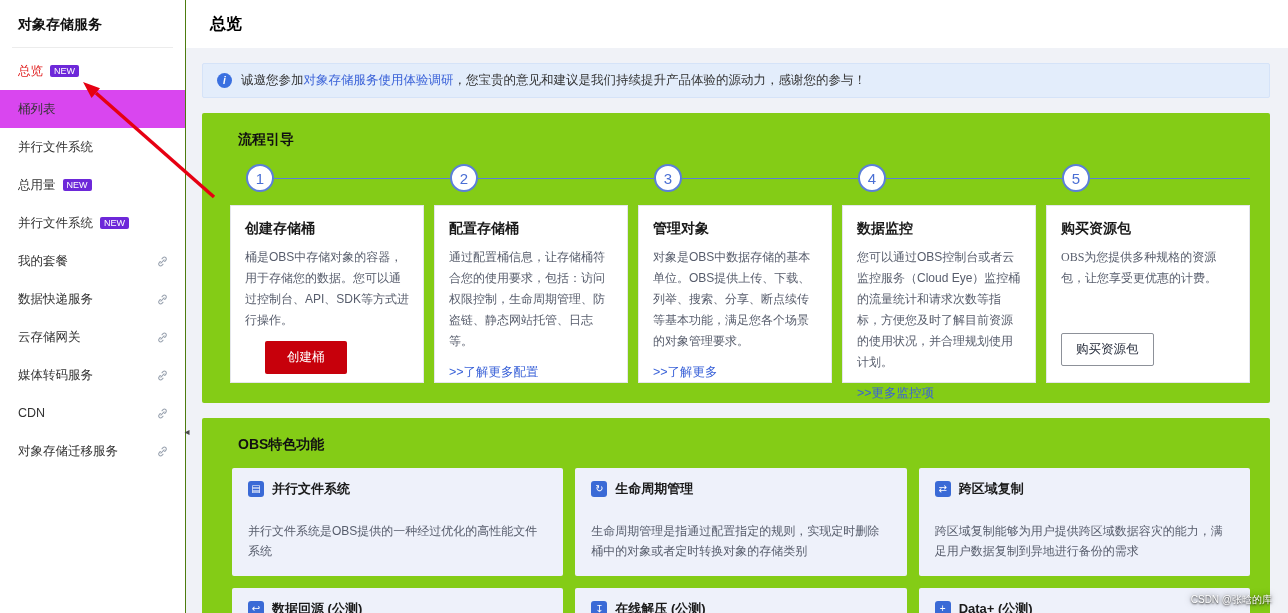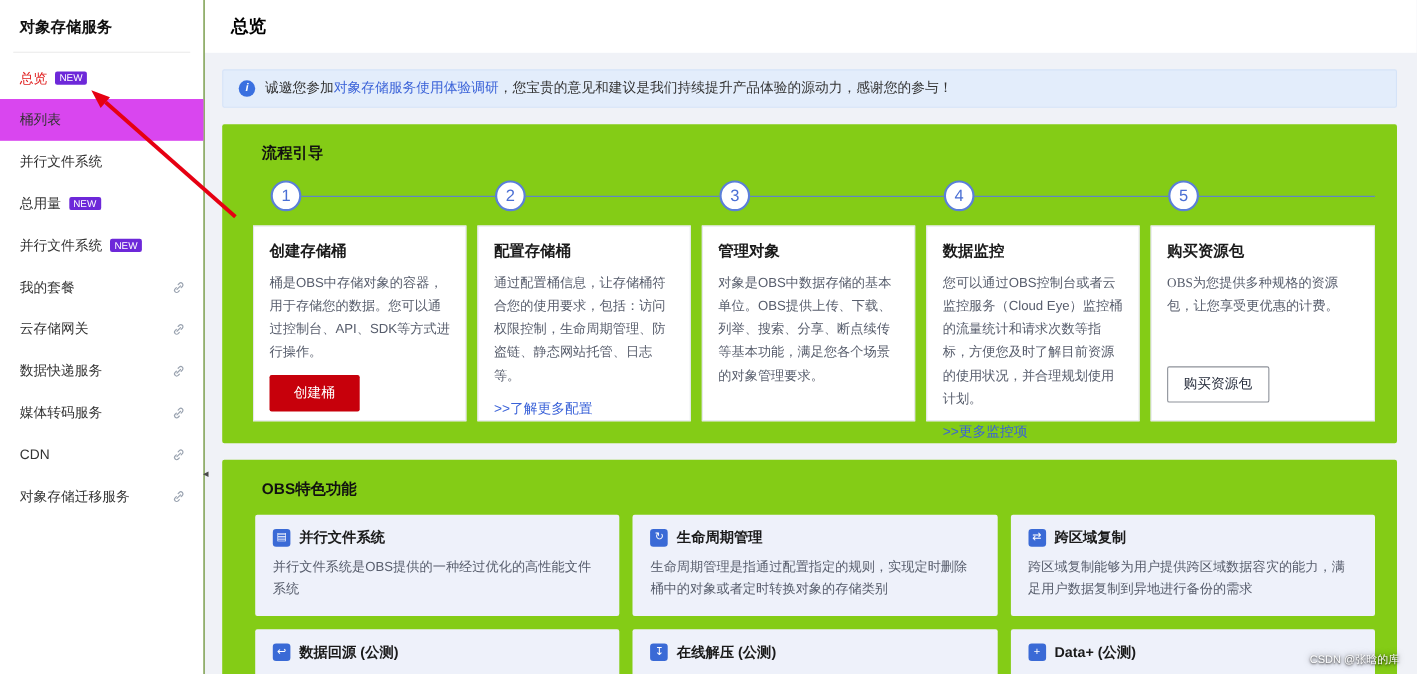--- a/index.html
+++ b/index.html
@@ -73,37 +73,38 @@
     padding: 14px 14px 16px; height: 178px; display: flex; flex-direction: column;
   }
   .step:last-child .step-box { margin-right: 0; font-family: Liberation Serif, serif; }
   .step-title { font-size: 14px; font-weight: bold; color: #1a1a1a; margin-bottom: 9px; }
   .step-desc { font-size: 12px; color: #575d6c; line-height: 1.75; flex: 1; }
   .step-action { margin-top: auto; padding-top: 10px; }
   .btn-primary {
     background: #c7000b; color: #fff; border: none; border-radius: 2px;
     font-size: 12.5px; padding: 8px 22px; cursor: pointer;
     font-family: inherit;
+    margin-left: 20px;
   }
   .btn-outline {
     background: #fff; color: #252b3a; border: 1px solid #8d9199; border-radius: 2px;
     font-size: 12.5px; padding: 7px 14px; cursor: pointer; font-family: inherit;
   }
   .step-link { color: #3a62d8; font-size: 12.5px; text-decoration: none; }
 
   
   .tiles { display: grid; grid-template-columns: repeat(3, 1fr); gap: 12px; margin-left: 2px; }
   .tile { background: #eef1fa; border-radius: 2px; padding: 12px 16px 14px; min-height: 80px; cursor: pointer; }
   .tile-head { display: flex; align-items: center; gap: 8px; }
   .tile-ic {
     width: 16px; height: 16px; border-radius: 3px; background: #3a6ad6; color: #fff;
     font-size: 10px; line-height: 16px; text-align: center; flex: none;
   }
   .tile-title { font-size: 13px; font-weight: bold; color: #1a1a1a; }
-  .tile-desc { font-size: 12px; color: #575d6c; line-height: 1.65; margin-top: 8px; }
+  .tile-desc { font-size: 12px; color: #575d6c; line-height: 1.65; margin-top: 24px; }
 
   
   .arrow-overlay { position: absolute; left: 0; top: 0; pointer-events: none; z-index: 40; }
   .watermark {
     position: absolute; right: 16px; bottom: 6px; z-index: 50;
     color: #fff; font-size: 10px;
     text-shadow: 0 1px 2px rgba(0,0,0,.85), 0 0 6px rgba(0,0,0,.55);
   }
 </style>
 </head>
@@ -135,29 +136,29 @@
       </div>
       <div class="nav-item">
         <span>我的套餐</span>
         <svg class="link-ic" viewBox="0 0 24 24" width="13" height="13" fill="none" stroke="#9aa3b0" stroke-width="2" stroke-linecap="round">
             <path d="M9 15 L15 9"></path>
             <path d="M11 7 l2 -2 a3.5 3.5 0 0 1 5 5 l-2 2"></path>
             <path d="M13 17 l-2 2 a3.5 3.5 0 0 1 -5 -5 l2 -2"></path>
           </svg>
       </div>
       <div class="nav-item">
+        <span>数据快递服务</span>
+        <svg class="link-ic" viewBox="0 0 24 24" width="13" height="13" fill="none" stroke="#9aa3b0" stroke-width="2" stroke-linecap="round">
+            <path d="M9 15 L15 9"></path>
+            <path d="M11 7 l2 -2 a3.5 3.5 0 0 1 5 5 l-2 2"></path>
+            <path d="M13 17 l-2 2 a3.5 3.5 0 0 1 -5 -5 l2 -2"></path>
+          </svg>
+      </div>
+      <div class="nav-item">
         <span>云存储网关</span>
-        <svg class="link-ic" viewBox="0 0 24 24" width="13" height="13" fill="none" stroke="#9aa3b0" stroke-width="2" stroke-linecap="round">
-            <path d="M9 15 L15 9"></path>
-            <path d="M11 7 l2 -2 a3.5 3.5 0 0 1 5 5 l-2 2"></path>
-            <path d="M13 17 l-2 2 a3.5 3.5 0 0 1 -5 -5 l2 -2"></path>
-          </svg>
-      </div>
-      <div class="nav-item">
-        <span>数据快递服务</span>
         <svg class="link-ic" viewBox="0 0 24 24" width="13" height="13" fill="none" stroke="#9aa3b0" stroke-width="2" stroke-linecap="round">
             <path d="M9 15 L15 9"></path>
             <path d="M11 7 l2 -2 a3.5 3.5 0 0 1 5 5 l-2 2"></path>
             <path d="M13 17 l-2 2 a3.5 3.5 0 0 1 -5 -5 l2 -2"></path>
           </svg>
       </div>
       <div class="nav-item">
         <span>媒体转码服务</span>
         <svg class="link-ic" viewBox="0 0 24 24" width="13" height="13" fill="none" stroke="#9aa3b0" stroke-width="2" stroke-linecap="round">
             <path d="M9 15 L15 9"></path>
@@ -233,20 +234,23 @@
 
           <div class="step">
             <div class="step-head">
               <span class="line pre"></span>
               <span class="circle">3</span>
               <span class="line post"></span>
             </div>
             <div class="step-box">
               <div class="step-title">管理对象</div>
               <div class="step-desc">对象是OBS中数据存储的基本单位。OBS提供上传、下载、列举、搜索、分享、断点续传等基本功能，满足您各个场景的对象管理要求。</div>
+              <div class="step-action">
+                <a href="#" class="step-link">&gt;&gt;了解更多</a>
+              </div>
             </div>
           </div>
 
           <div class="step">
             <div class="step-head">
               <span class="line pre"></span>
               <span class="circle">4</span>
               <span class="line post"></span>
             </div>
             <div class="step-box">

